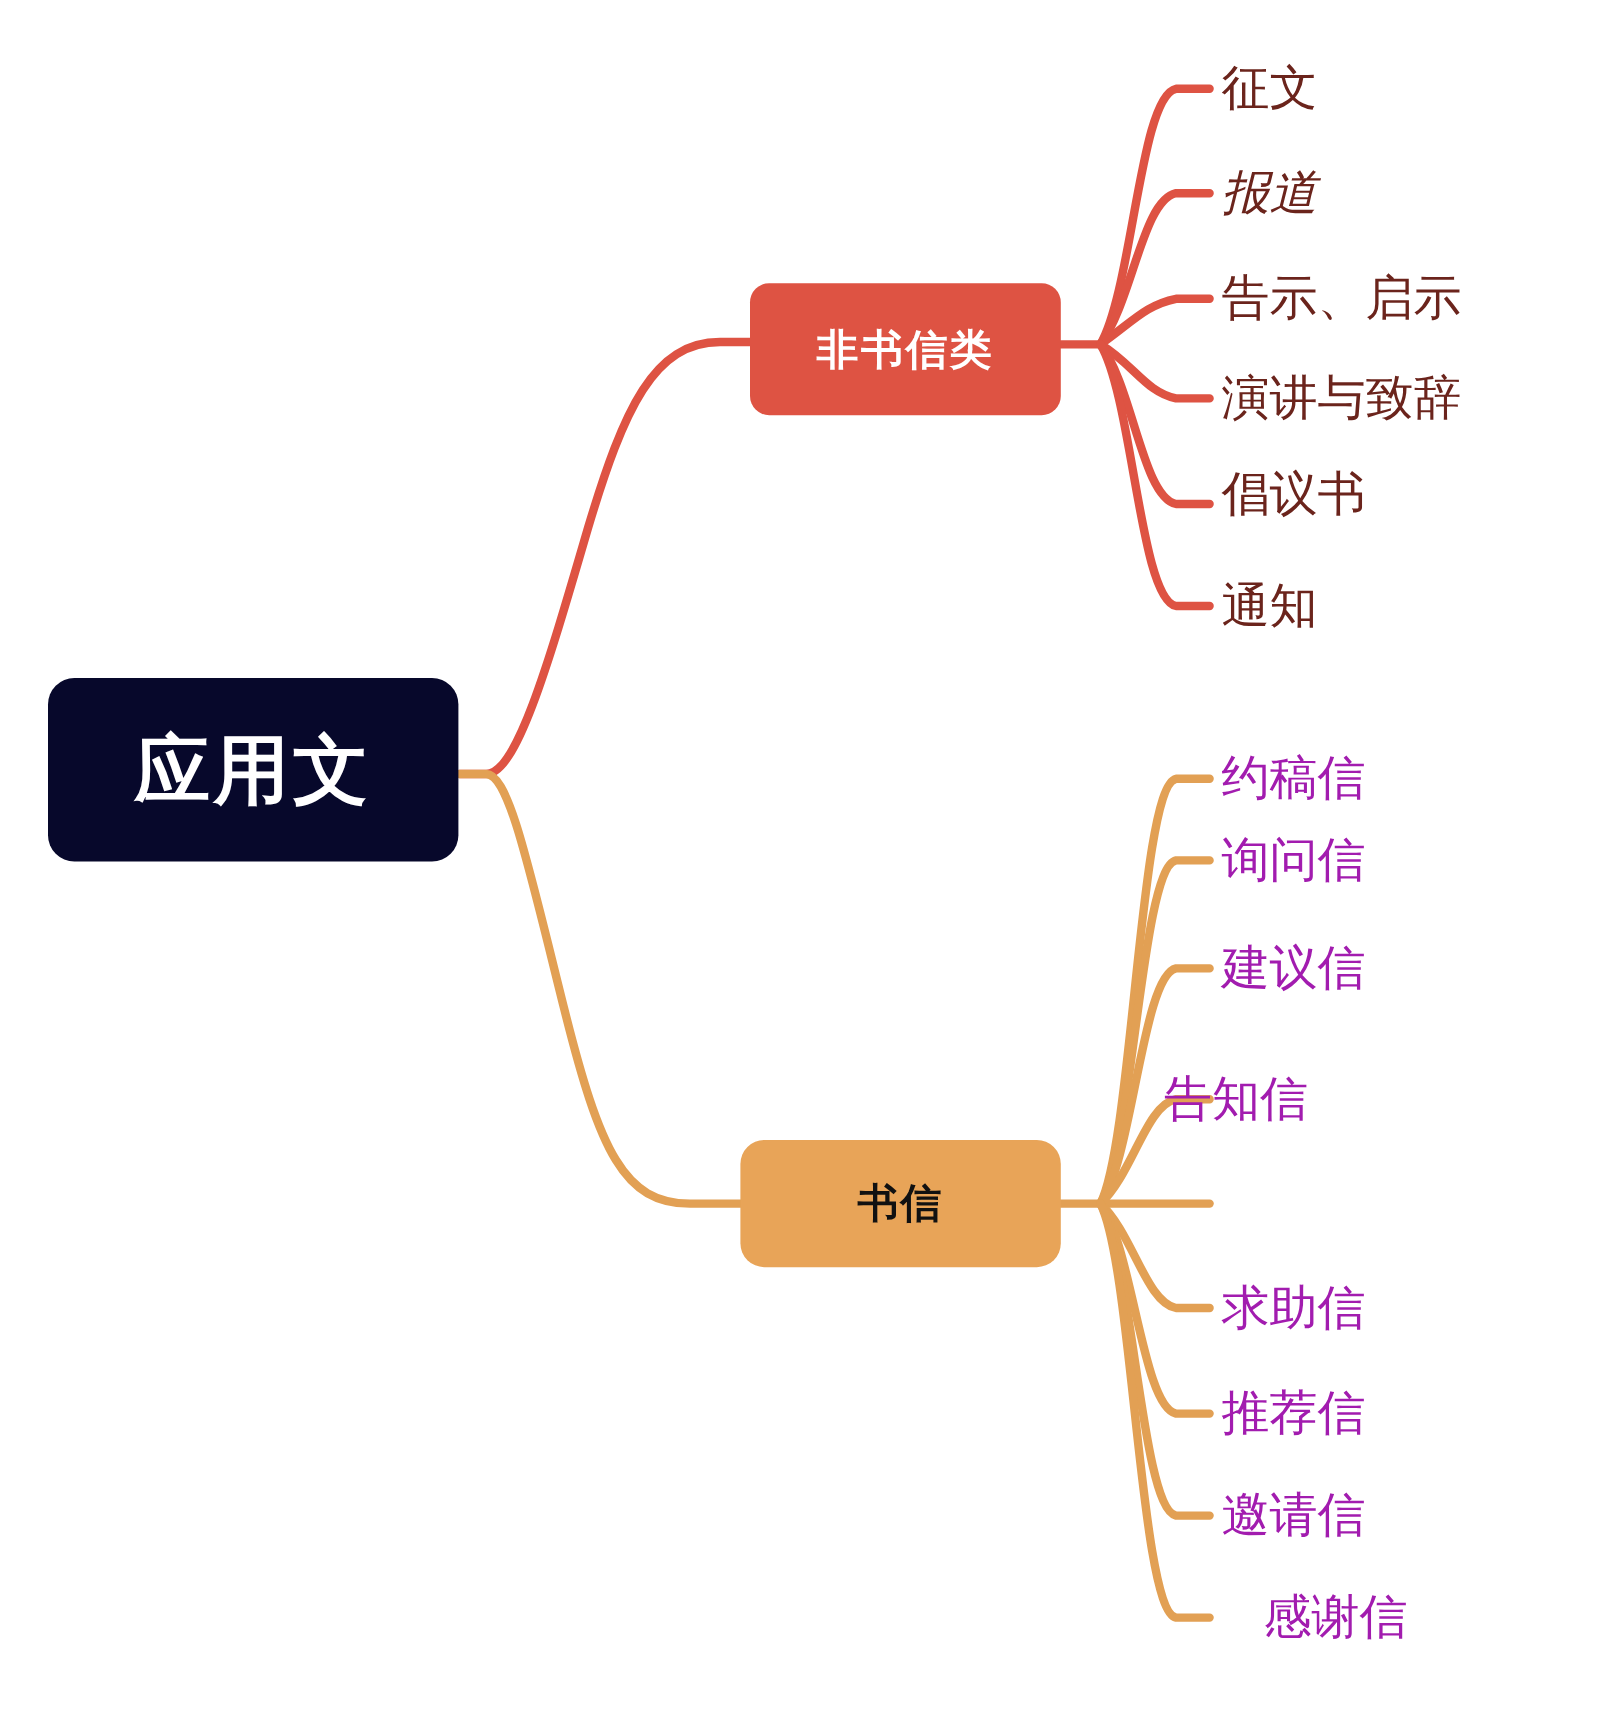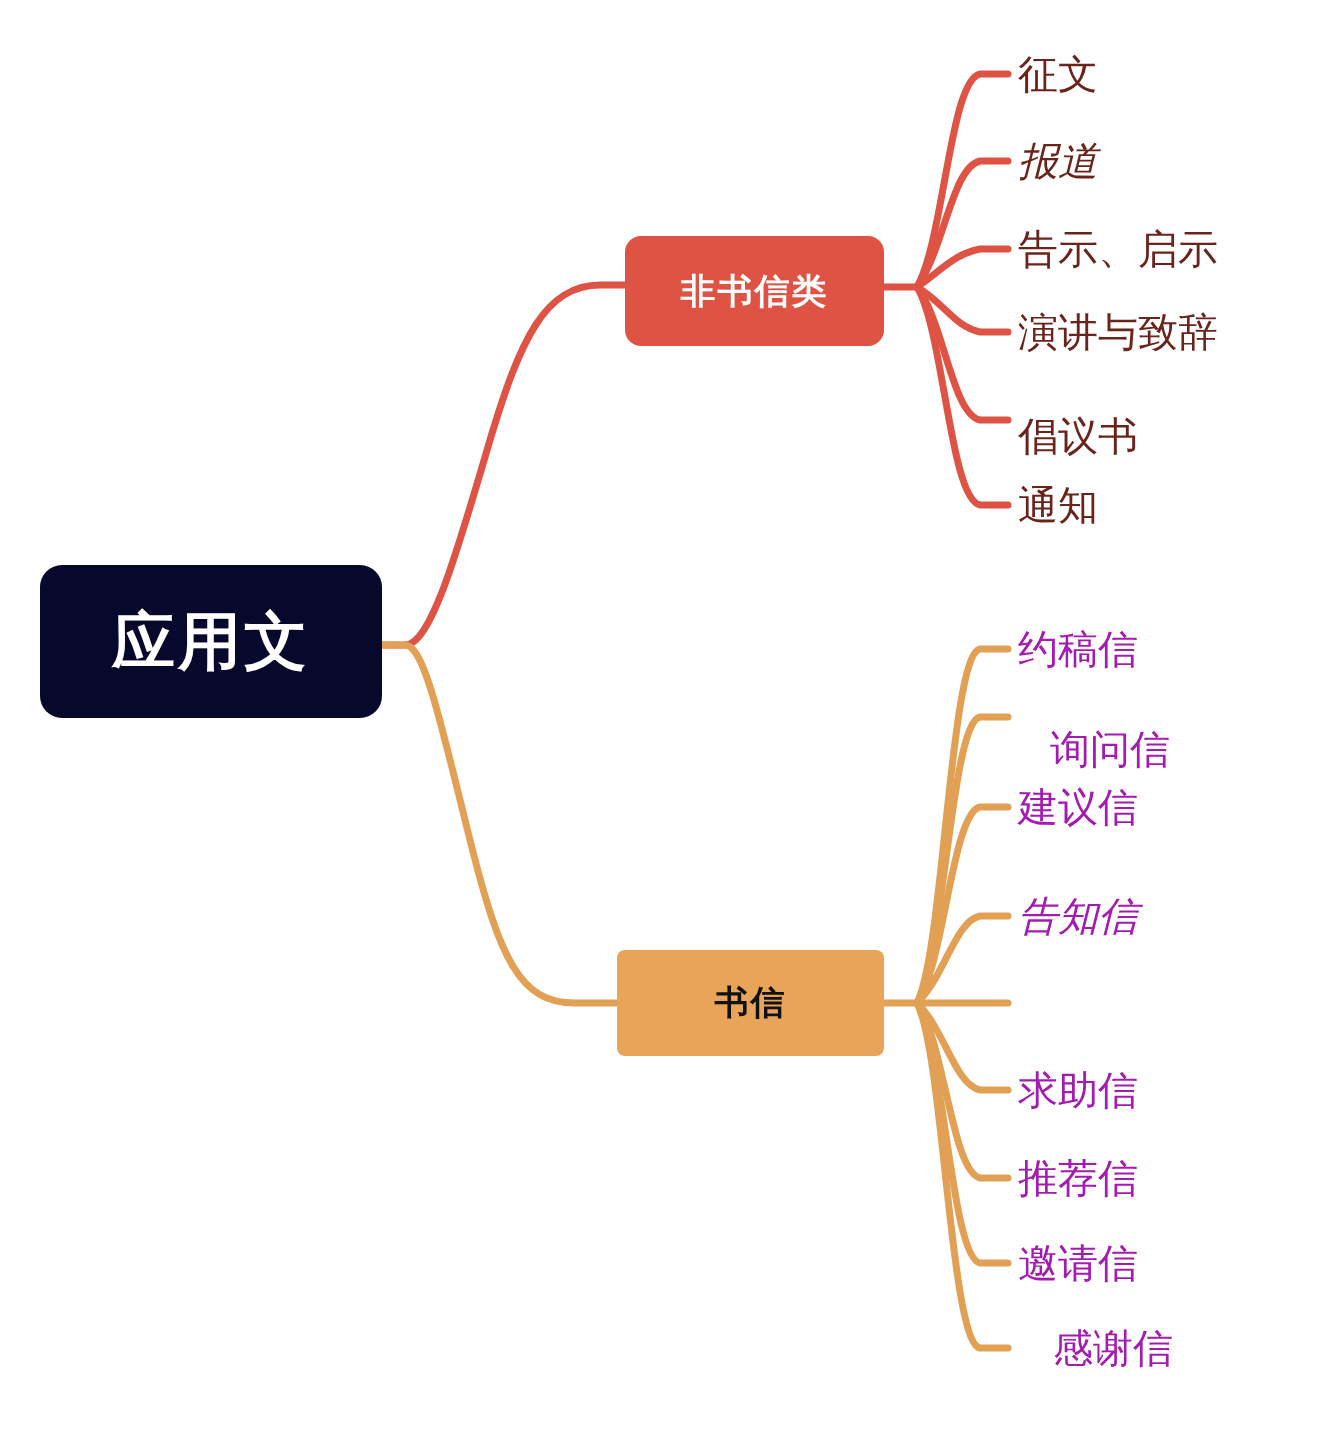--- a/index.html
+++ b/index.html
@@ -61,21 +61,21 @@
     font-size: 35px;
     font-weight: bold;
     letter-spacing: 2px;
   }
   .node-branch-orange {
     left: 617px;
     top: 950px;
     width: 267px;
     height: 106px;
     background: #e8a458;
-    border-radius: 8px;
+    border-radius: 20px;
     color: #111111;
     font-size: 34px;
     font-weight: bold;
     letter-spacing: 2px;
   }
   .leaf {
     position: absolute;
     white-space: nowrap;
     font-size: 40px;
     line-height: 1;
@@ -138,37 +138,37 @@
   </div>
   <div class="leaf leaf-red" style="left:1018px; top:161px;font-style:italic;">
     <span>报道</span>
   </div>
   <div class="leaf leaf-red" style="left:1018px; top:249px;">
     <span>告示、启示</span>
   </div>
   <div class="leaf leaf-red" style="left:1018px; top:332px;">
     <span>演讲与致辞</span>
   </div>
-  <div class="leaf leaf-red" style="left:1018px; top:436px;">
+  <div class="leaf leaf-red" style="left:1018px; top:412px;">
     <span>倡议书</span>
   </div>
   <div class="leaf leaf-red" style="left:1018px; top:505px;">
     <span>通知</span>
   </div>
 
   <div class="leaf leaf-orange" style="left:1018px; top:649px;">
     <span>约稿信</span>
   </div>
-  <div class="leaf leaf-orange" style="left:1050px; top:717px;margin-top:32px;">
+  <div class="leaf leaf-orange" style="left:1018px; top:717px;">
     <span>询问信</span>
   </div>
   <div class="leaf leaf-orange" style="left:1018px; top:807px;">
     <span>建议信</span>
   </div>
-  <div class="leaf leaf-orange" style="left:1018px; top:916px;font-style:italic;">
+  <div class="leaf leaf-orange" style="left:970px; top:916px;">
     <span>告知信</span>
   </div>
   <div class="leaf leaf-orange" style="left:1018px; top:1090px;">
     <span>求助信</span>
   </div>
   <div class="leaf leaf-orange" style="left:1018px; top:1178px;text-align:center;">
     <span>推荐信</span>
   </div>
   <div class="leaf leaf-orange" style="left:1018px; top:1263px;">
     <span>邀请信</span>

